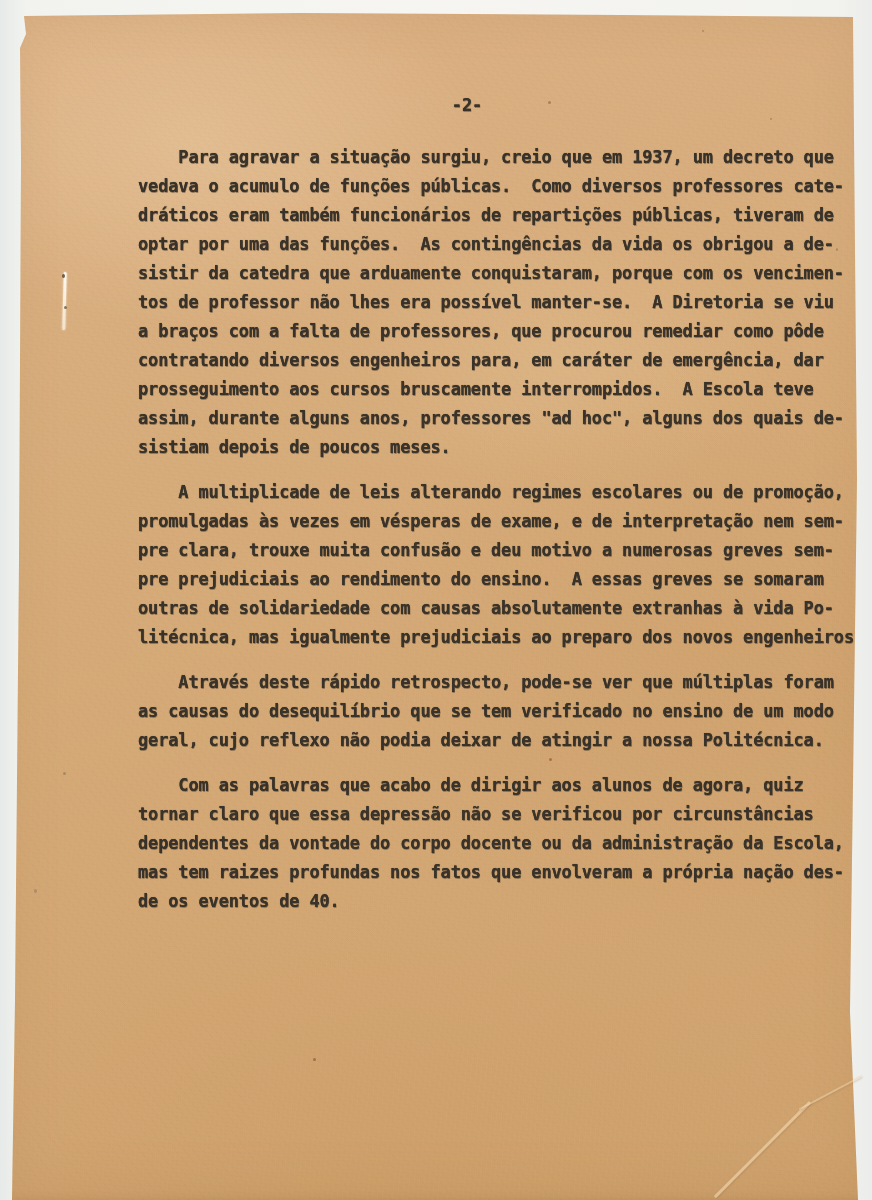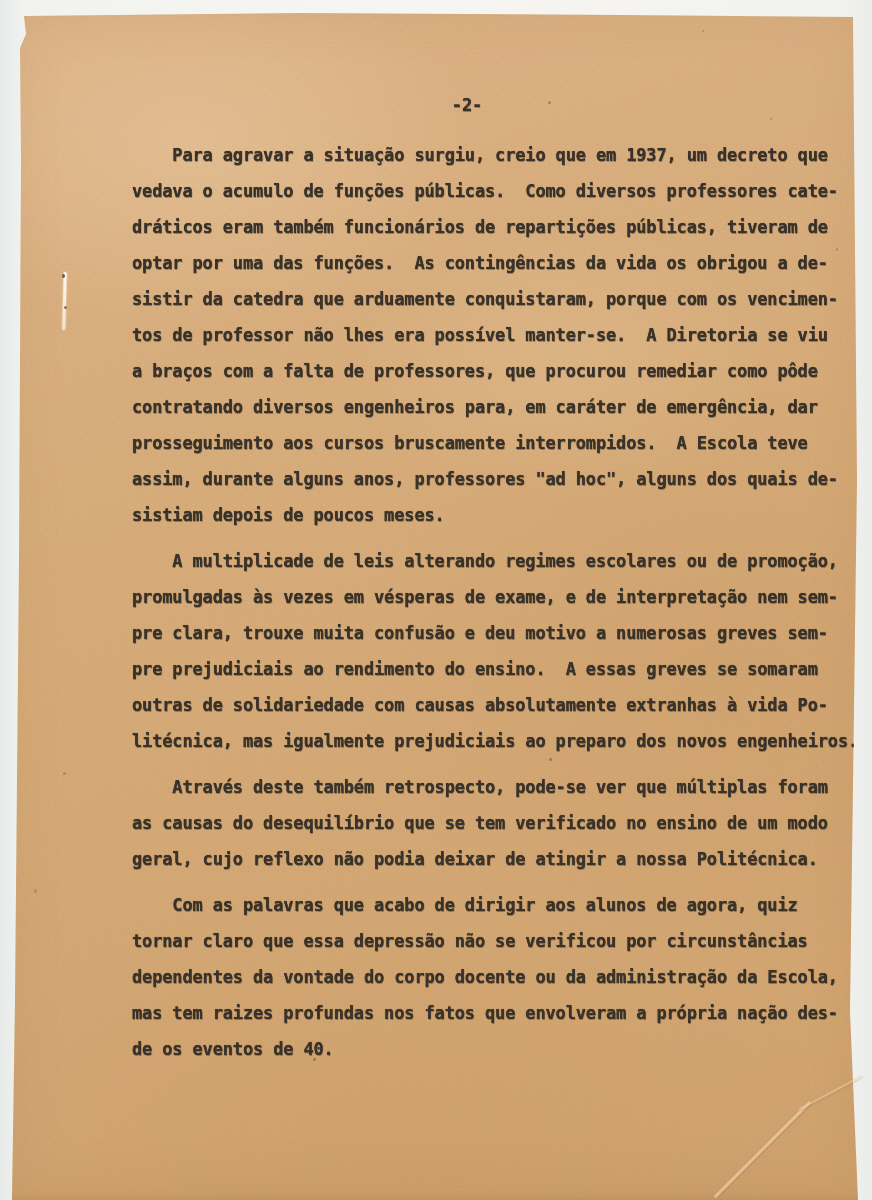--- a/index.html
+++ b/index.html
@@ -42,21 +42,21 @@
     font-weight: bold;
     font-size: 17px;
     letter-spacing: -0.15px;
     text-shadow: 0 0 0.7px rgba(52,44,33,0.9), 0.5px 0.5px 0.6px rgba(62,52,38,0.4);
   }
   .page-number {
     position: absolute; left: 122px; top: 97px; width: 690px;
     text-align: center; line-height: 17px;
   }
   .body-text { position: absolute; left: 122px; top: 127px; width: 740px; }
-  .paragraph { margin: 10px; white-space: pre; line-height: 36px; }
+  .paragraph { margin: 16px; white-space: pre; line-height: 29px; }
   
   .artifact { position: absolute; pointer-events: none; }
   .scratch {
     left: 63px; top: 272px; width: 3px; height: 58px; border-radius: 2px;
     background: linear-gradient(rgba(255,252,244,0.95), rgba(255,249,236,0.7));
     box-shadow: 0 0 2px rgba(255,250,240,0.85);
     transform: rotate(1.5deg);
   }
   .scratch-dot-1 { left: 62px; top: 274px; width: 3px; height: 4px; background: #4a4036; border-radius: 50%; opacity: .8; }
   .scratch-dot-2 { left: 64px; top: 306px; width: 3px; height: 3px; background: #55483c; border-radius: 50%; opacity: .7; }
@@ -99,21 +99,21 @@
 contratando diversos engenheiros para, em caráter de emergência, dar
 prosseguimento aos cursos bruscamente interrompidos.  A Escola teve
 assim, durante alguns anos, professores "ad hoc", alguns dos quais de-
 sistiam depois de poucos meses.</p>
         <p class="paragraph">    A multiplicade de leis alterando regimes escolares ou de promoção,
 promulgadas às vezes em vésperas de exame, e de interpretação nem sem-
 pre clara, trouxe muita confusão e deu motivo a numerosas greves sem-
 pre prejudiciais ao rendimento do ensino.  A essas greves se somaram
 outras de solidariedade com causas absolutamente extranhas à vida Po-
 litécnica, mas igualmente prejudiciais ao preparo dos novos engenheiros.</p>
-        <p class="paragraph">    Através deste também retrospecto, pode-se ver que múltiplas foram
+        <p class="paragraph">    Através deste rápido retrospecto, pode-se ver que múltiplas foram
 as causas do desequilíbrio que se tem verificado no ensino de um modo
 geral, cujo reflexo não podia deixar de atingir a nossa Politécnica.</p>
         <p class="paragraph">    Com as palavras que acabo de dirigir aos alunos de agora, quiz
 tornar claro que essa depressão não se verificou por circunstâncias
 dependentes da vontade do corpo docente ou da administração da Escola,
 mas tem raizes profundas nos fatos que envolveram a própria nação des-
 de os eventos de 40.</p>
       </div>
   </div>
 

